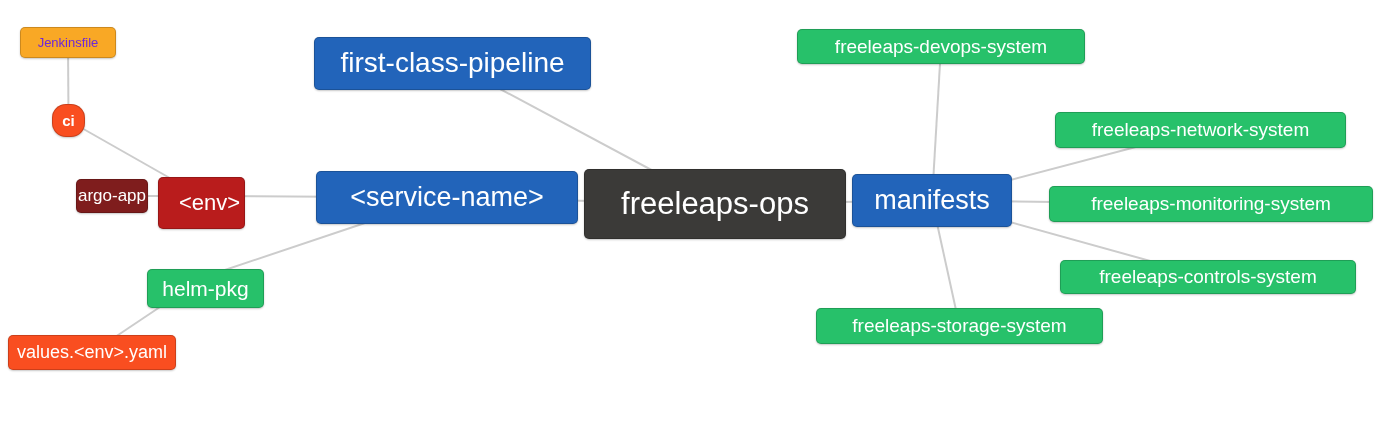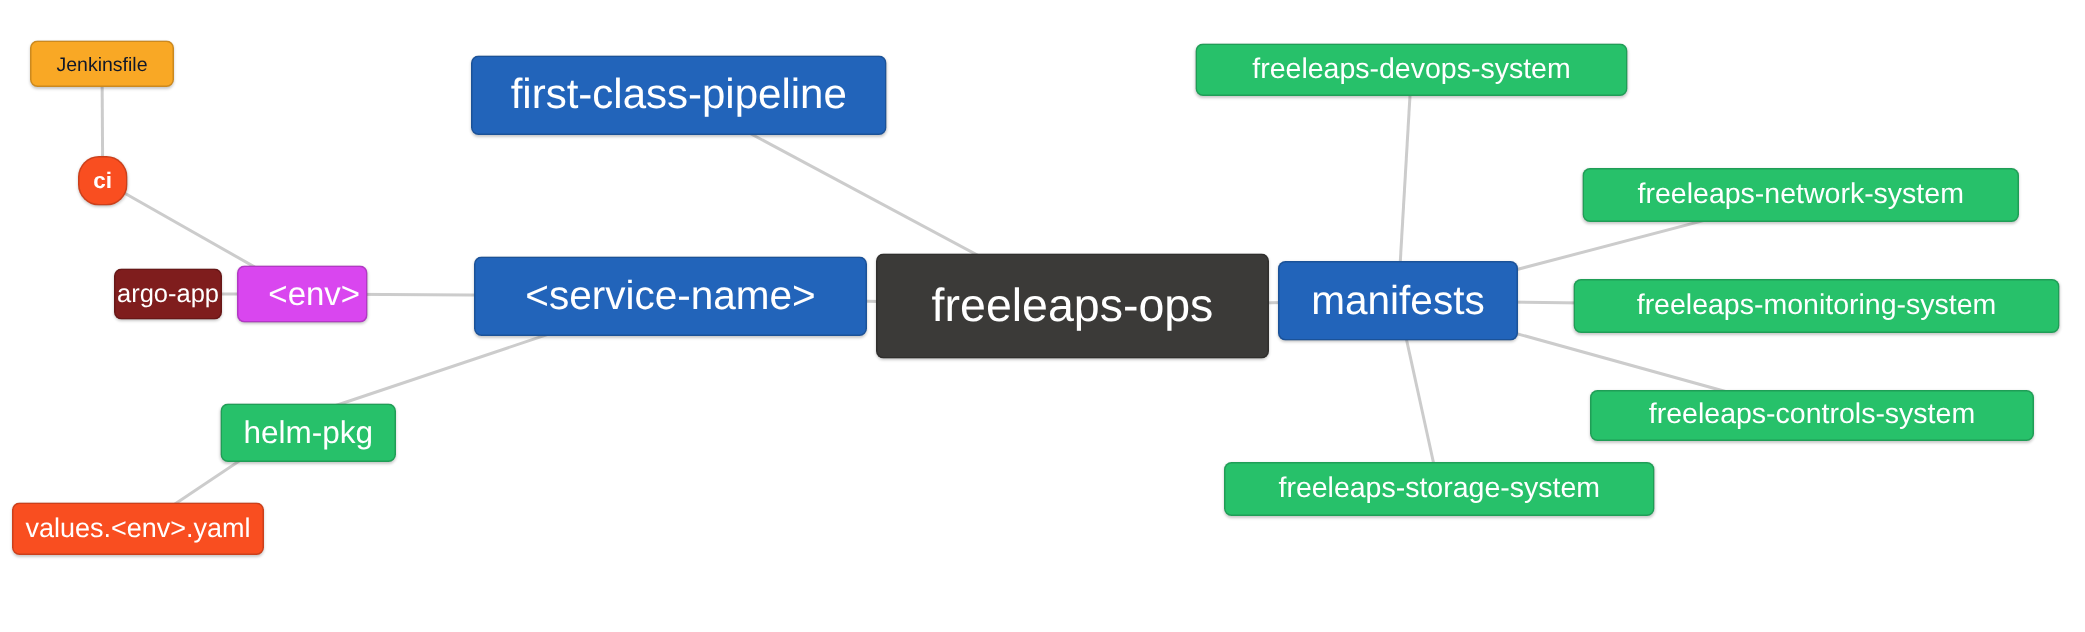--- a/index.html
+++ b/index.html
@@ -53,30 +53,30 @@
       <line x1="92" y1="352.5" x2="205.5" y2="276.5" stroke="#cccccc" stroke-width="2"></line>
       <line x1="452.5" y1="63.5" x2="715" y2="204" stroke="#cccccc" stroke-width="2"></line>
       <line x1="441" y1="197.5" x2="715" y2="204" stroke="#cccccc" stroke-width="2"></line>
       <line x1="715" y1="204" x2="932" y2="200.5" stroke="#cccccc" stroke-width="2"></line>
       <line x1="932" y1="200.5" x2="941" y2="46.5" stroke="#cccccc" stroke-width="2"></line>
       <line x1="932" y1="200.5" x2="1200.5" y2="130" stroke="#cccccc" stroke-width="2"></line>
       <line x1="932" y1="200.5" x2="1211" y2="204" stroke="#cccccc" stroke-width="2"></line>
       <line x1="932" y1="200.5" x2="1208" y2="277" stroke="#cccccc" stroke-width="2"></line>
       <line x1="932" y1="200.5" x2="959.5" y2="326" stroke="#cccccc" stroke-width="2"></line>
     </svg>
-<div class="node" style="left: 20px; top: 27px; width: 96px; height: 31px; background: rgb(249, 168, 37); font-size: 13px; font-weight: 400; color: #0f172a;">
+<div class="node" style="left: 20px; top: 27px; width: 96px; height: 31px; background: rgb(249, 168, 37); font-size: 13px; font-weight: 400; color: #6d28d9;">
       <span>Jenkinsfile</span>
     </div>
     <div class="node" style="left: 52px; top: 104px; width: 33px; height: 33px; background: rgb(249, 78, 32); font-size: 15px; font-weight: 700; color: rgb(255, 255, 255); border-radius: 14px;">
       <span>ci</span>
     </div>
     <div class="node" style="left: 31px; top: 179px; width: 72px; height: 34px; background: #7f1d1d; font-size: 17px; font-weight: 400; color: rgb(255, 255, 255); margin-left: 45px;">
       <span>argo-app</span>
     </div>
-    <div class="node" style="left: 158px; top: 177px; width: 87px; height: 38px; background: #d946ef; font-size: 22px; font-weight: 400; color: rgb(255, 255, 255); padding-left: 16px;">
+    <div class="node" style="left: 158px; top: 177px; width: 87px; height: 52px; background: #b91c1c; font-size: 22px; font-weight: 400; color: rgb(255, 255, 255); padding-left: 16px;">
       <span>&lt;env&gt;</span>
     </div>
     <div class="node" style="left: 147px; top: 257px; width: 117px; height: 39px; background: rgb(39, 193, 106); font-size: 21px; font-weight: 400; color: rgb(255, 255, 255); margin-top: 12px;">
       <span>helm-pkg</span>
     </div>
     <div class="node" style="left: 8px; top: 335px; width: 168px; height: 35px; background: rgb(249, 78, 32); font-size: 18px; font-weight: 400; color: rgb(255, 255, 255);">
       <span>values.&lt;env&gt;.yaml</span>
     </div>
     <div class="node" style="left: 314px; top: 37px; width: 277px; height: 53px; background: rgb(34, 100, 186); font-size: 28px; font-weight: 400; color: rgb(255, 255, 255);">
       <span>first-class-pipeline</span>

